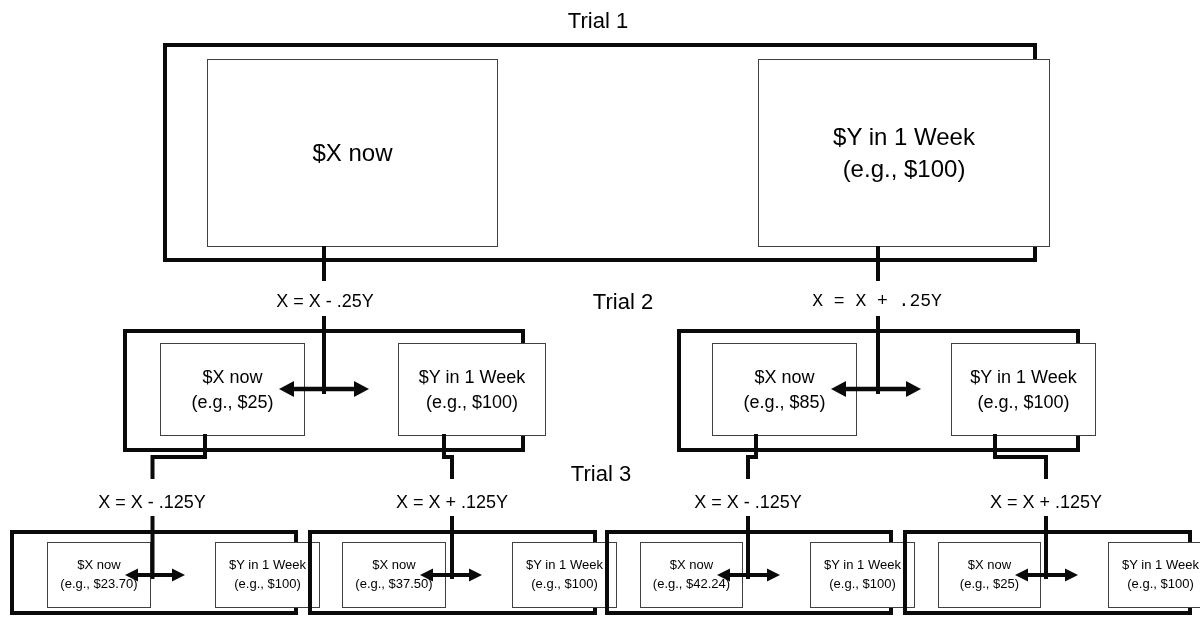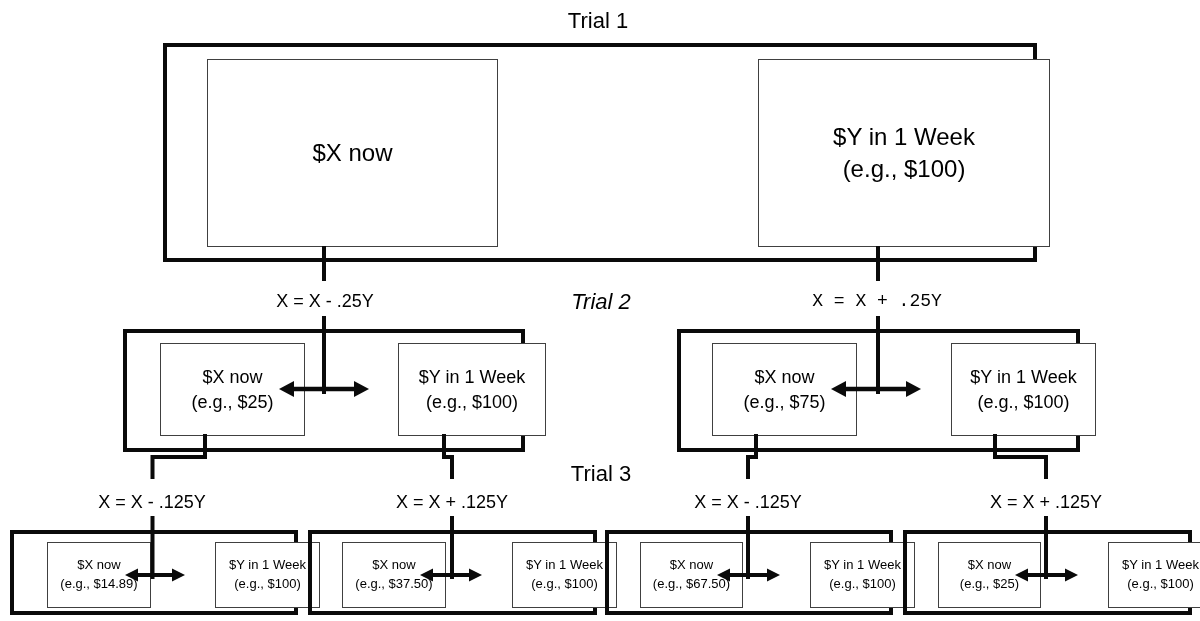--- a/index.html
+++ b/index.html
@@ -19,21 +19,21 @@
   .rule2{font-size:18px;}
   .rule3{font-size:18px;}
 
   
   .t1-title{left:598px;top:8px;}
   .t1-outer{left:163px;top:43px;width:874px;height:219px;}
   .t1-left {left:179px;top:59px;width:291px;height:188px;font-size:24px;}
   .t1-right{left:730px;top:59px;width:292px;height:188px;font-size:24px;}
 
   
-  .t2-title{left:601px;top:289px;font-style:italic;}
+  .t2-title{left:623px;top:289px;}
   .r-t2-left {left:325px;top:291px;text-align:center;}
   .r-t2-right{left:877px;top:291px;font-family:Liberation Mono, monospace;}
   .t2l-outer{left:123px;top:329px;width:402px;height:123px;}
   .t2l-left {left:132px;top:343px;width:145px;height:93px;font-size:18px;}
   .t2l-right{left:370px;top:343px;width:148px;height:93px;font-size:18px;}
   .t2r-outer{left:677px;top:329px;width:403px;height:123px;}
   .t2r-left {left:684px;top:343px;width:145px;height:93px;font-size:18px;}
   .t2r-right{left:923px;top:343px;width:145px;height:93px;font-size:18px;}
 
   
@@ -130,56 +130,56 @@
     <div>(e.g., $25)</div>
   </div>
   <div class="inner t2l-right">
     <div>$Y in 1 Week</div>
     <div>(e.g., $100)</div>
   </div>
 
   <div class="outer t2r-outer"></div>
   <div class="inner t2r-left">
     <div>$X now</div>
-    <div>(e.g., $75)</div>
+    <div>(e.g., $85)</div>
   </div>
   <div class="inner t2r-right">
     <div>$Y in 1 Week</div>
     <div>(e.g., $100)</div>
   </div>
 
   <div class="rule rule3 r1">X = X - .125Y</div>
   <div class="rule rule3 r2">X = X + .125Y</div>
   <div class="rule rule3 r3">X = X - .125Y</div>
   <div class="rule rule3 r4">X = X + .125Y</div>
 
   <div class="outer t3o b1"></div>
   <div class="inner t3i b1-left">
     <div>$X now</div>
-    <div>(e.g., $14.89)</div>
+    <div>(e.g., $23.70)</div>
   </div>
   <div class="inner t3i b1-right">
     <div>$Y in 1 Week</div>
     <div>(e.g., $100)</div>
   </div>
 
   <div class="outer t3o b2"></div>
   <div class="inner t3i b2-left">
     <div>$X now</div>
     <div>(e.g., $37.50)</div>
   </div>
   <div class="inner t3i b2-right">
     <div>$Y in 1 Week</div>
     <div>(e.g., $100)</div>
   </div>
 
   <div class="outer t3o b3"></div>
   <div class="inner t3i b3-left">
     <div>$X now</div>
-    <div>(e.g., $67.50)</div>
+    <div>(e.g., $42.24)</div>
   </div>
   <div class="inner t3i b3-right">
     <div>$Y in 1 Week</div>
     <div>(e.g., $100)</div>
   </div>
 
   <div class="outer t3o b4"></div>
   <div class="inner t3i b4-left">
     <div>$X now</div>
     <div>(e.g., $25)</div>

